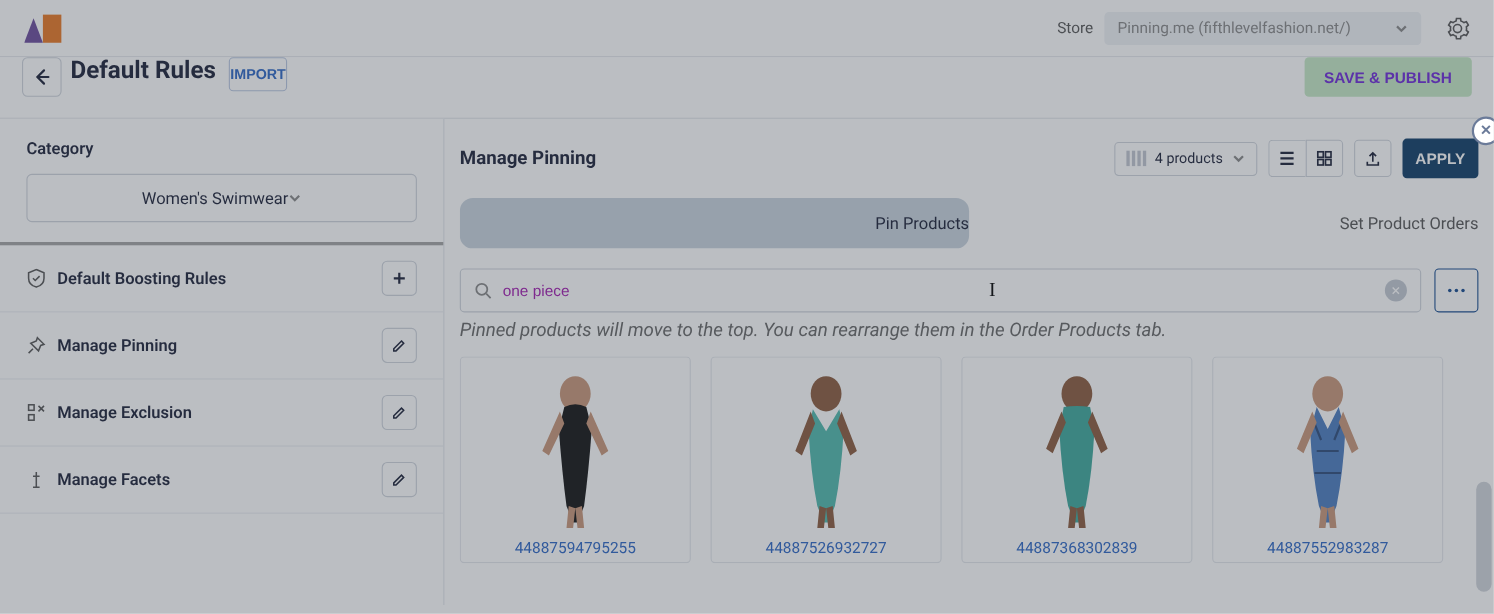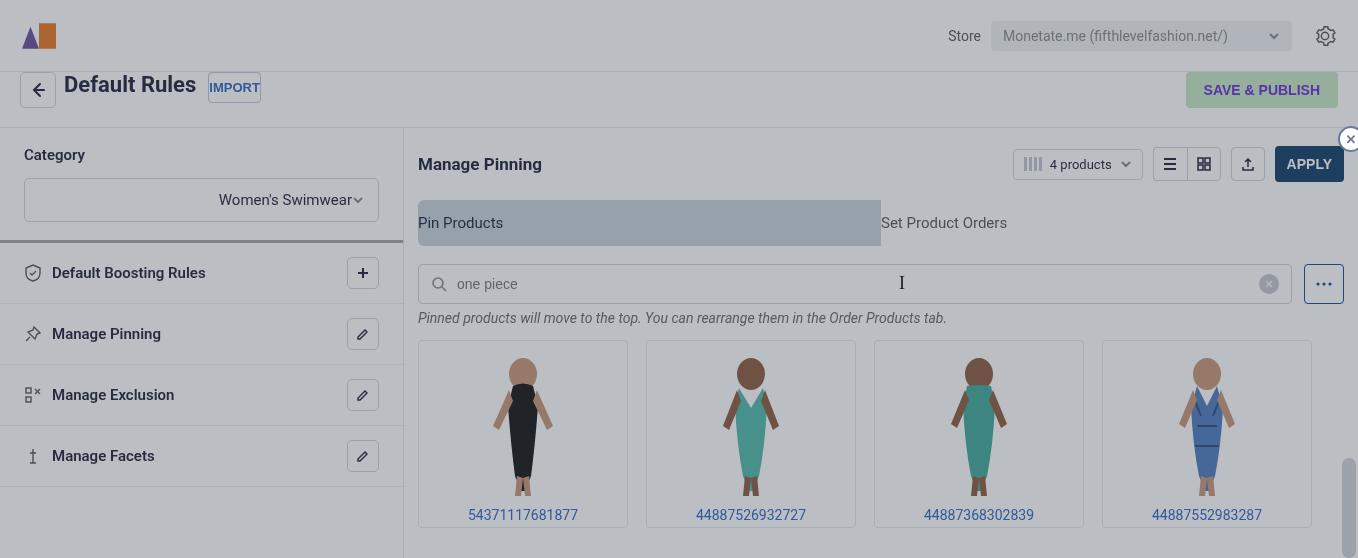--- a/index.html
+++ b/index.html
@@ -14,21 +14,21 @@
 }
 .overlay {
   position: absolute;
   inset: 0;
   background: rgba(60,70,80,0.35);
   pointer-events: none;
   z-index: 50;
 }
 
 .topbar {
-  height: 72px;
+  height: 52px;
   display: flex;
   align-items: center;
   padding: 0 22px;
   border-bottom: 1px solid #e4e7ec;
 }
 .logo {
   display: flex;
 }
 .logo svg { width: 34px; height: 26px; }
 .top-spacer { flex: 1; }
@@ -115,21 +115,21 @@
   font-size: 15px;
   font-weight: 600;
   color: #1a1f36;
   margin-bottom: 14px;
 }
 .category-select {
   border: 1px solid #cfd4dc;
   border-radius: 5px;
   padding: 12px 14px;
   display: flex;
-  justify-content: flex-end;
+  justify-content: center;
   align-items: center;
   color: #1a1f36;
   font-size: 15px;
 }
 .side-item {
   display: flex;
   align-items: center;
   padding: 14px 24px;
   border-bottom: 1px solid #eceef2;
 }
@@ -223,24 +223,25 @@
   z-index: 60;
 }
 .tabs {
   display: flex;
   border-radius: 6px;
   overflow: hidden;
   margin-bottom: 18px;
 }
 .tab {
   flex: 1;
-  text-align: left;
+  text-align: right;
   padding: 14px 0;
   font-size: 15px;
   color: #555;
+  border-radius: 12px;
 }
 .tab.active {
   background: #c8d3de;
   color: #1a1f36;
 }
 .search-row {
   display: flex;
   gap: 12px;
   margin-bottom: 6px;
 }
@@ -251,21 +252,21 @@
   padding: 9px 12px;
   display: flex;
   align-items: center;
   gap: 10px;
   position: relative;
 }
 .search-input {
   border: none;
   outline: none;
   font-size: 14px;
-  color: #737373;
+  color: #a21caf;
   flex: 1;
 }
 .search-clear {
   width: 20px; height: 20px;
   background: #c2c8d2;
   border-radius: 50%;
   display: flex;
   align-items: center;
   justify-content: center;
   color: #fff;
@@ -285,21 +286,21 @@
   width: 40px; height: 40px;
   border: 1px solid #144a8f;
   border-radius: 4px;
   display: flex;
   align-items: center;
   justify-content: center;
   color: #144a8f;
 }
 .hint {
   font-style: italic;
-  font-size: 14px;
+  font-size: 17px;
   color: #666;
   margin-bottom: 14px;
 }
 .products {
   display: flex;
   gap: 18px;
   overflow: hidden;
 }
 .product-card {
   width: 210px;
@@ -345,21 +346,21 @@
 <div class="topbar">
   <div class="logo">
     <svg viewBox="0 0 40 30">
         <path d="M0 30 L10 4 L20 30 Z" fill="#6a4a9c"></path>
         <path d="M20 30 L20 0 L40 0 L40 30 Z" fill="#e87722"></path>
       </svg>
   </div>
   <div class="top-spacer"></div>
   <span class="store-label">Store</span>
   <div class="store-select">
-    <span>Monetate.me (fifthlevelfashion.net/)</span>
+    <span>Pinning.me (fifthlevelfashion.net/)</span>
     <svg class="chev" viewBox="0 0 12 12">
         <path d="M2 4 L6 8 L10 4" stroke="#888" stroke-width="2" fill="none"></path>
       </svg>
   </div>
   <svg class="gear" viewBox="0 0 24 24">
       <path fill="none" stroke="currentColor" stroke-width="1.6" d="M12 8a4 4 0 100 8 4 4 0 000-8zm9 4c0 .6-.1 1.2-.2 1.8l2 1.6-2 3.4-2.4-.8c-.9.7-1.9 1.3-3 1.6L15 22h-4l-.4-2.4c-1.1-.3-2.1-.9-3-1.6l-2.4.8-2-3.4 2-1.6C5.1 13.2 5 12.6 5 12s.1-1.2.2-1.8l-2-1.6 2-3.4 2.4.8c.9-.7 1.9-1.3 3-1.6L11 2h4l.4 2.4c1.1.3 2.1.9 3 1.6l2.4-.8 2 3.4-2 1.6c.1.6.2 1.2.2 1.8z"></path>
     </svg>
 </div>
 
 <div class="page-header">
@@ -507,21 +508,21 @@
     <div class="products">
       <div class="product-card">
         <div class="product-img">
           <svg class="product-svg" viewBox="0 0 100 140">
               <ellipse cx="50" cy="18" rx="14" ry="16" fill="#c89678"></ellipse>
               <path d="M40 30 Q50 25 60 30 L65 50 Q62 90 58 120 L52 135 L48 135 L42 120 Q38 90 35 50 Z" fill="#111"></path>
               <path d="M36 34 L20 70 L26 74 L40 45 Z M64 34 L80 70 L74 74 L60 45 Z" fill="#c89678"></path>
               <path d="M44 120 L42 140 L48 140 L50 122 Z M56 120 L58 140 L52 140 L50 122 Z" fill="#c89678"></path>
             </svg>
         </div>
-        <div class="sku">54371117681877</div>
+        <div class="sku">44887594795255</div>
       </div>
       <div class="product-card">
         <div class="product-img">
           <svg class="product-svg" viewBox="0 0 100 140">
               <ellipse cx="50" cy="18" rx="14" ry="16" fill="#8a5a3c"></ellipse>
               <path d="M38 32 L50 52 L62 32 L66 50 Q64 90 58 120 L52 135 L48 135 L42 120 Q36 90 34 50 Z" fill="#4fb8ac"></path>
               <path d="M36 34 L22 70 L28 74 L40 45 Z M64 34 L78 70 L72 74 L60 45 Z" fill="#8a5a3c"></path>
               <path d="M44 120 L42 140 L48 140 L50 122 Z M56 120 L58 140 L52 140 L50 122 Z" fill="#8a5a3c"></path>
             </svg>
         </div>

